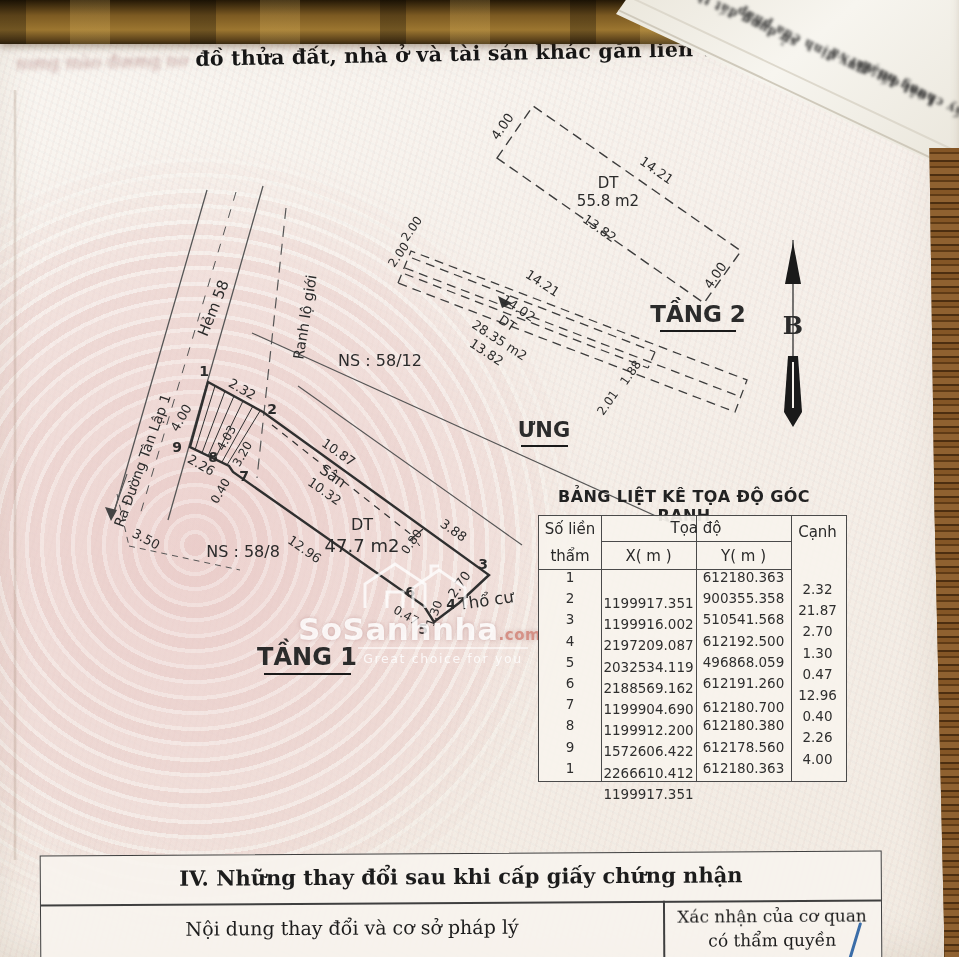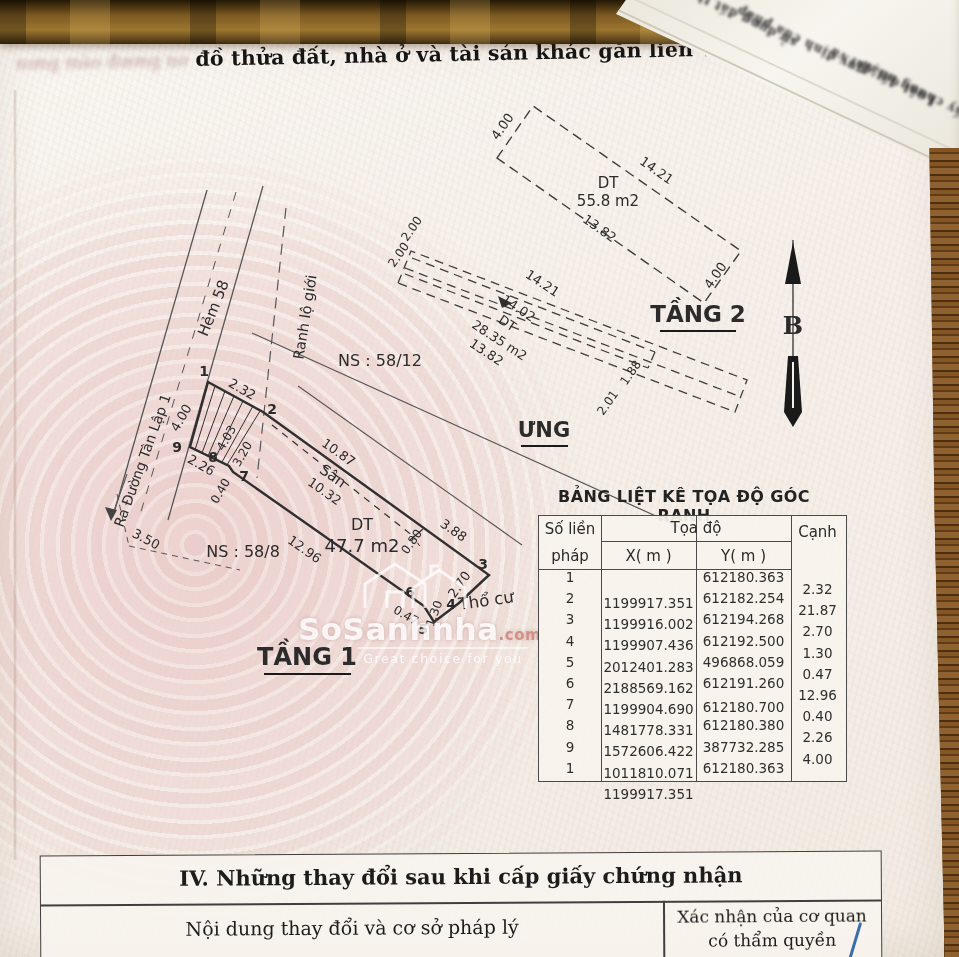--- a/index.html
+++ b/index.html
@@ -232,70 +232,70 @@
 
   <div class="ctab">
     <div class="ttl">BẢNG LIỆT KÊ TỌA ĐỘ GÓC RANH</div>
     <div class="tbox">
       <div class="vl" style="left:62px"></div>
       <div class="vl" style="left:157px"></div>
       <div class="vl" style="left:252px"></div>
       <div class="hl" style="left:62px;top:25px;width:190px"></div>
       <div class="hl" style="left:0;top:53px;width:252px"></div>
       <div class="th" style="left:0;top:4px;width:62px">Số liền</div>
-      <div class="th" style="left:0;top:31px;width:62px">pháp</div>
+      <div class="th" style="left:0;top:31px;width:62px">thẩm</div>
       <div class="th" style="left:62px;top:3px;width:190px">Tọa độ</div>
       <div class="th" style="left:62px;top:31px;width:95px">X( m )</div>
       <div class="th" style="left:157px;top:31px;width:95px">Y( m )</div>
       <div class="th" style="left:252px;top:7px;width:53px">Cạnh</div>
 
       <div class="trow">
           <span class="c-pt" style="top:53px">1</span>
           <span class="c-x" style="top:53px">1199917.351</span>
           <span class="c-y" style="top:53px">612180.363</span>
         </div>
       <div class="trow">
           <span class="c-pt" style="top:74px">2</span>
           <span class="c-x" style="top:74px">1199916.002</span>
-          <span class="c-y" style="top:74px">612182.254</span>
+          <span class="c-y" style="top:74px">900355.358</span>
         </div>
       <div class="trow">
           <span class="c-pt" style="top:95px">3</span>
-          <span class="c-x" style="top:95px">1199907.436</span>
-          <span class="c-y" style="top:95px">612194.268</span>
+          <span class="c-x" style="top:95px">2197209.087</span>
+          <span class="c-y" style="top:95px">510541.568</span>
         </div>
       <div class="trow">
           <span class="c-pt" style="top:117px">4</span>
-          <span class="c-x" style="top:117px">2012401.283</span>
+          <span class="c-x" style="top:117px">2032534.119</span>
           <span class="c-y" style="top:117px">612192.500</span>
         </div>
       <div class="trow">
           <span class="c-pt" style="top:138px">5</span>
           <span class="c-x" style="top:138px">2188569.162</span>
           <span class="c-y" style="top:138px">496868.059</span>
         </div>
       <div class="trow">
           <span class="c-pt" style="top:159px">6</span>
           <span class="c-x" style="top:159px">1199904.690</span>
           <span class="c-y" style="top:159px">612191.260</span>
         </div>
       <div class="trow">
           <span class="c-pt" style="top:180px">7</span>
-          <span class="c-x" style="top:180px">1481778.331</span>
+          <span class="c-x" style="top:180px">1199912.200</span>
           <span class="c-y" style="top:183px">612180.700</span>
         </div>
       <div class="trow">
           <span class="c-pt" style="top:201px">8</span>
           <span class="c-x" style="top:201px">1572606.422</span>
           <span class="c-y" style="top:201px">612180.380</span>
         </div>
       <div class="trow">
           <span class="c-pt" style="top:223px">9</span>
-          <span class="c-x" style="top:223px">1011810.071</span>
-          <span class="c-y" style="top:223px">387732.285</span>
+          <span class="c-x" style="top:223px">2266610.412</span>
+          <span class="c-y" style="top:223px">612178.560</span>
         </div>
       <div class="trow">
           <span class="c-pt" style="top:244px">1</span>
           <span class="c-x" style="top:244px">1199917.351</span>
           <span class="c-y" style="top:244px">612180.363</span>
         </div>
 
       <span class="edge" style="top:65px">2.32</span>
       <span class="edge" style="top:86px">21.87</span>
       <span class="edge" style="top:107px">2.70</span>

